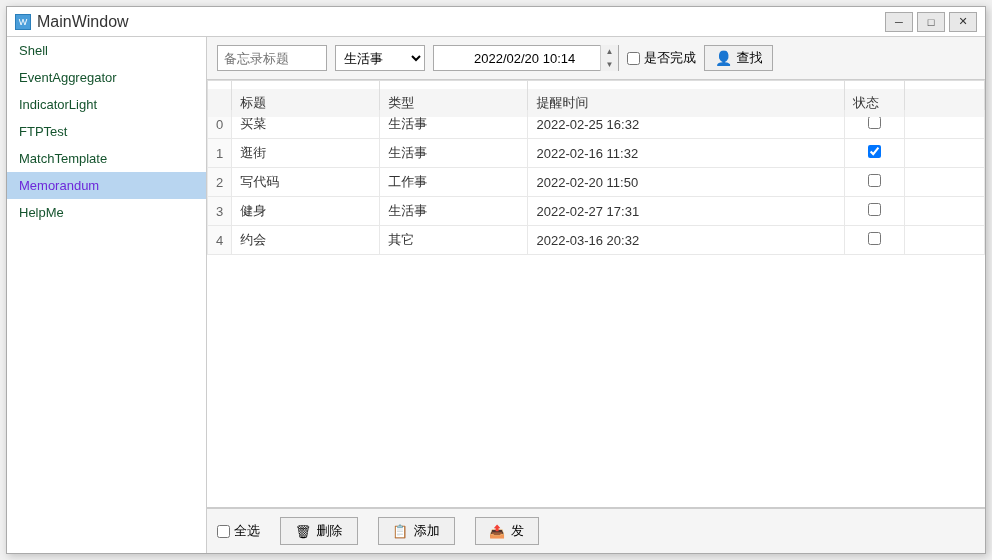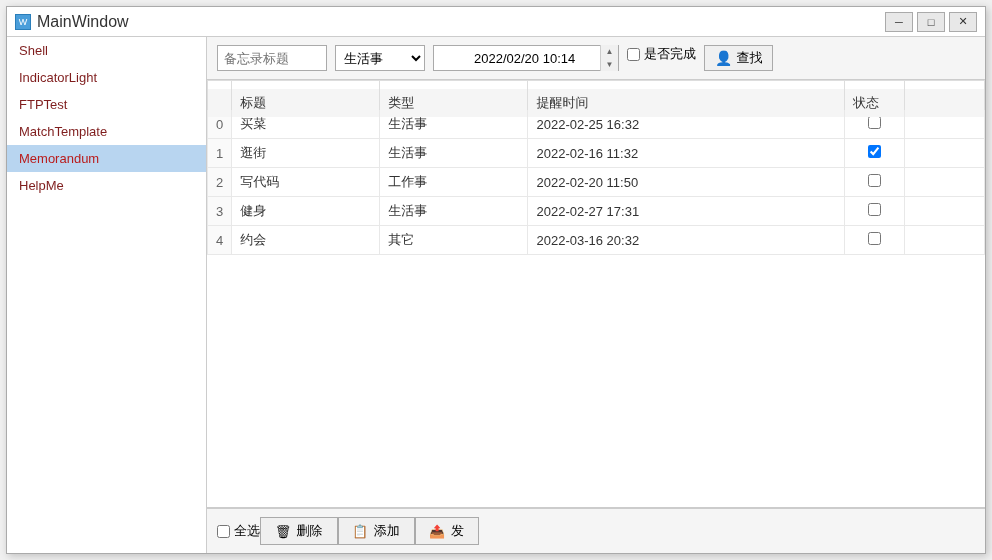--- a/index.html
+++ b/index.html
@@ -76,34 +76,34 @@
       width: 200px;
       background: #fff;
       border-right: 1px solid #ccc;
       flex-shrink: 0;
       overflow-y: auto;
     }
     .sidebar-item {
       padding: 6px 12px;
       cursor: pointer;
       font-size: 13px;
-      color: #7f1d1d;
+      color: #14532d;
       border-bottom: none;
     }
-    .sidebar-item.active { background: #b8d5f0; color: #b91c1c; }
+    .sidebar-item.active { background: #b8d5f0; color: #6d28d9; }
     .content-area {
       flex: 1;
       display: flex;
       flex-direction: column;
       background: #fff;
       overflow: hidden;
     }
     .toolbar {
       display: flex;
-      align-items: flex-start;
+      align-items: center;
       padding: 8px 10px;
       gap: 8px;
       border-bottom: 1px solid #ccc;
       background: #f5f5f5;
       flex-shrink: 0;
     }
     .toolbar-input {
       height: 26px;
       border: 1px solid #aaa;
       padding: 2px 6px;
@@ -203,21 +203,21 @@
       background: #fafafa;
     }
     .status-cell {
       text-align: center;
       width: 60px;
     }
     .footer-bar {
       display: flex;
       align-items: center;
       padding: 8px 10px;
-      gap: 0;
+      gap: 20px;
       background: #f5f5f5;
       border-top: 1px solid #ccc;
       flex-shrink: 0;
     }
     .footer-btn {
       height: 28px;
       border: 1px solid #aaa;
       background: #f0f0f0;
       padding: 2px 14px;
       cursor: pointer;
@@ -247,20 +247,21 @@
       <div class="title-btn">□</div>
       <div class="title-btn close">✕</div>
     </div>
   </div>
 
   <div class="main-content">
 
     <div class="sidebar">
 
     <div class="sidebar-item">Shell</div>
+        <div class="sidebar-item">EventAggregator</div>
         <div class="sidebar-item">IndicatorLight</div>
         <div class="sidebar-item">FTPTest</div>
         <div class="sidebar-item">MatchTemplate</div>
         <div class="sidebar-item active">Memorandum</div>
         <div class="sidebar-item">HelpMe</div>
       </div>
 
     <div class="content-area">
 
       <div class="toolbar">

